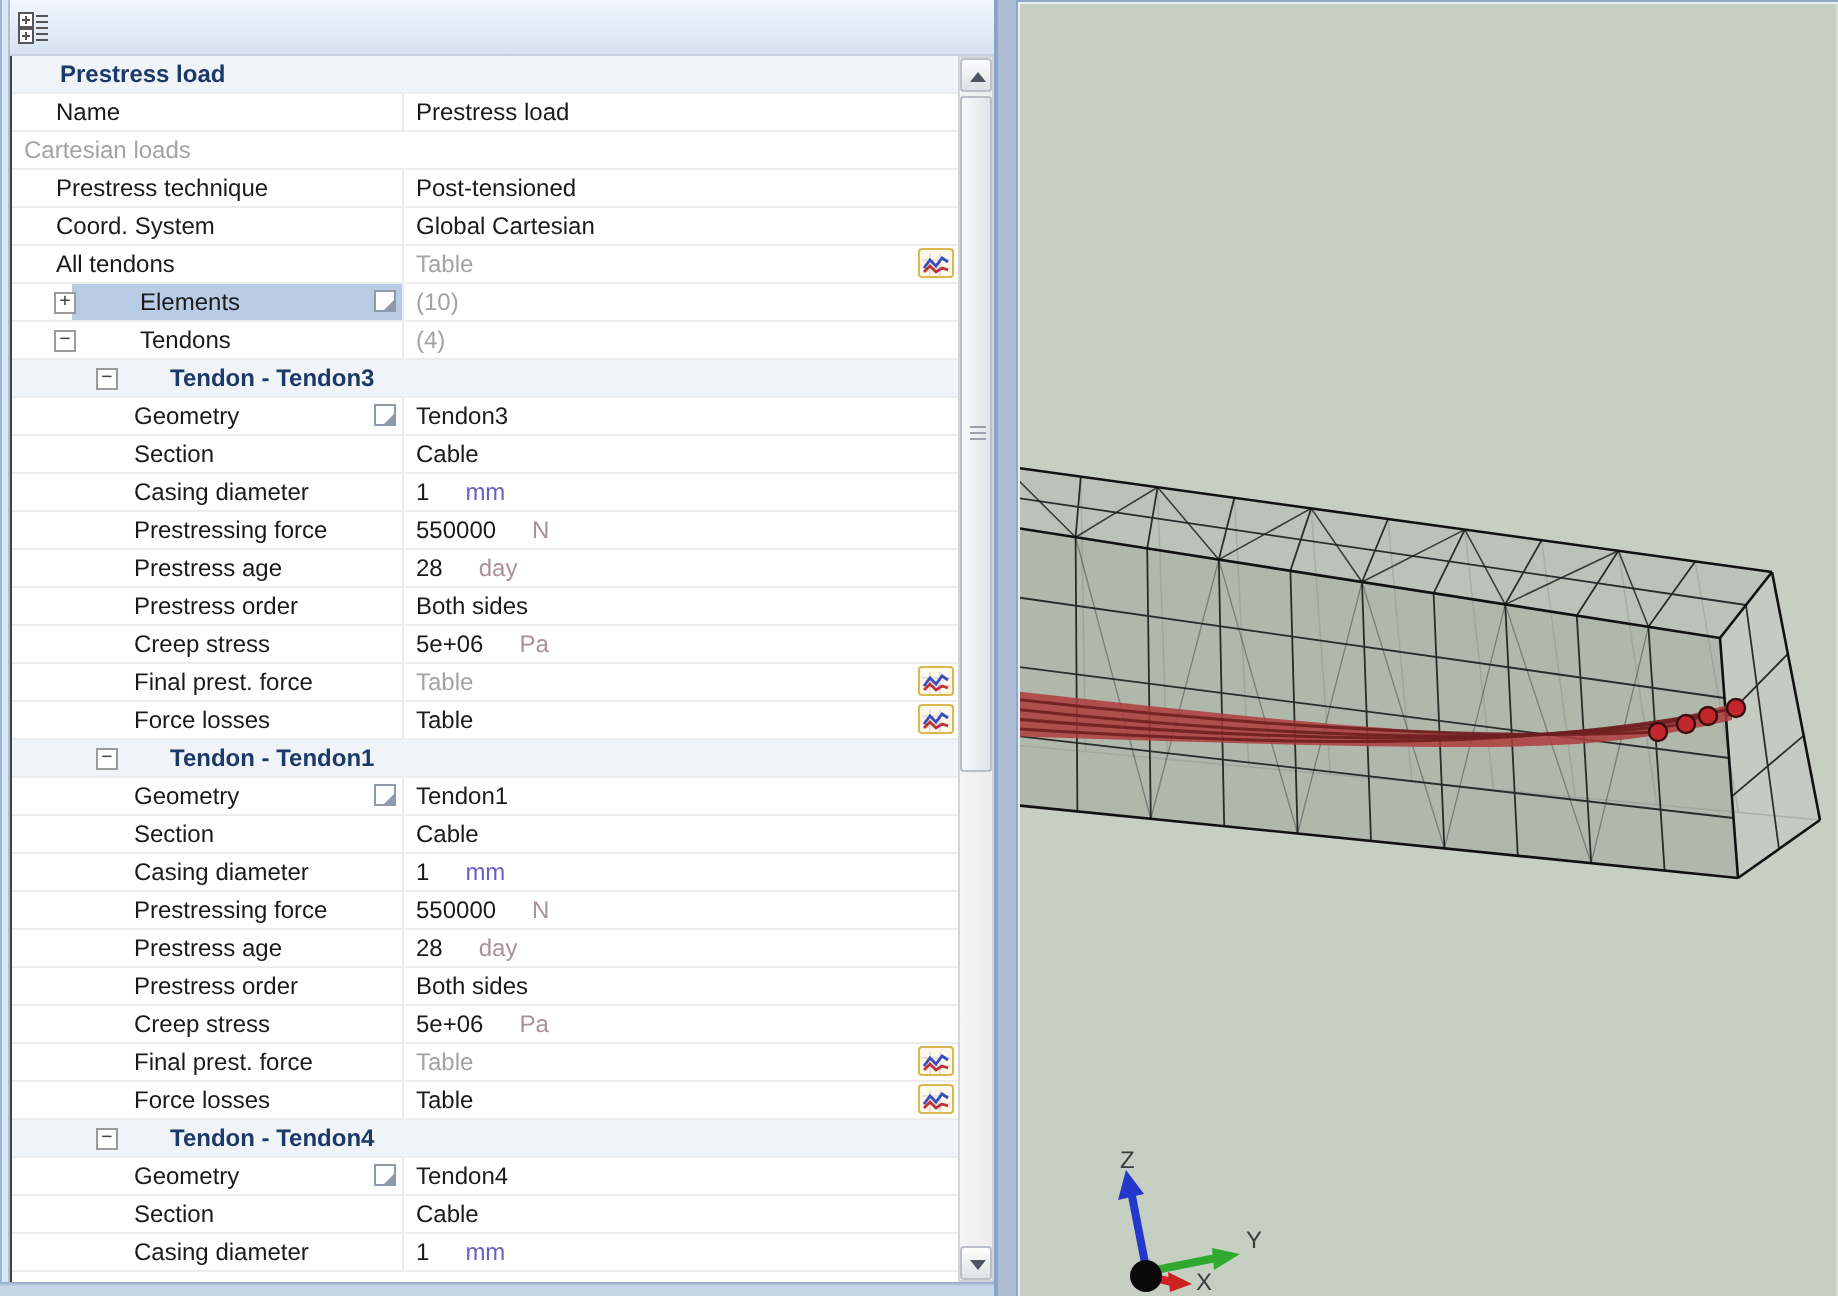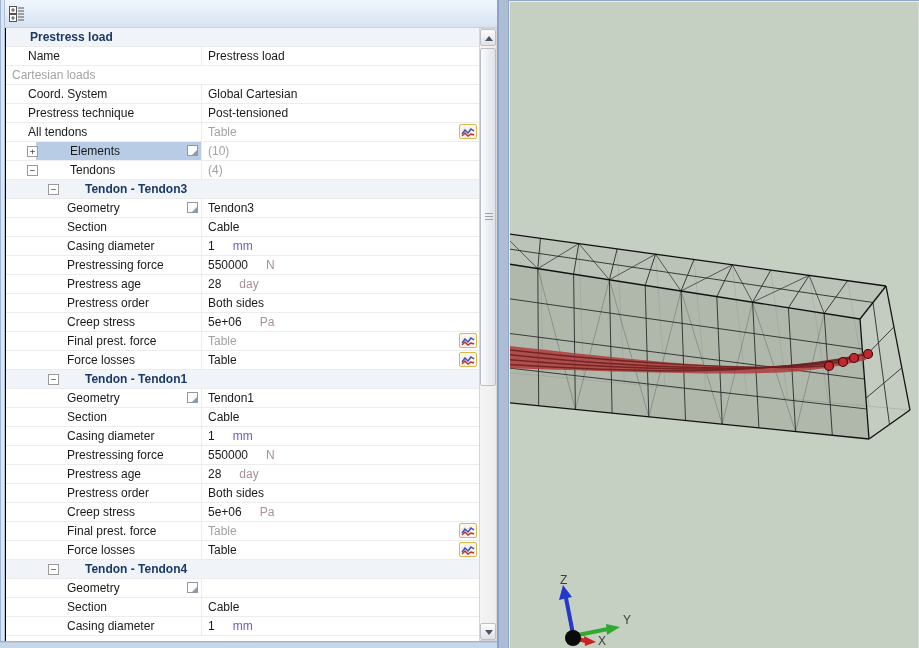--- a/index.html
+++ b/index.html
@@ -6,21 +6,21 @@
   body{
     width:919px;height:648px;position:relative;overflow:hidden;
     background:#aebdd6;
     font-family:"Liberation Sans","DejaVu Sans",sans-serif;
     font-size:12px;color:#1a1a1a;
     -webkit-font-smoothing:antialiased;
   }
   
   .left-panel{
     position:absolute;left:0;top:0;width:499px;height:648px;
-    background:#000000;border-right:2px solid #8aa4c8;box-sizing:border-box;
+    background:#404040;border-right:2px solid #8aa4c8;box-sizing:border-box;
   }
   .left-strip{position:absolute;left:0;top:0;bottom:0;width:5px;
     background:#d9e6f4;border-right:1px solid #b3c0d0;border-left:1px solid #9db4d4;box-sizing:border-box;z-index:5;}
   .panel-toolbar{
     position:absolute;left:0;top:0;right:0;height:27px;
     background:linear-gradient(#f0f6fd,#d7e3f2);
     border-bottom:1px solid #c4d2e3;z-index:4;
   }
   .tree-icon{position:absolute;left:8px;top:5px;width:18px;height:18px;cursor:pointer;}
   .panel-body{
@@ -142,32 +142,32 @@
             <span class="v-part">Prestress load</span>
           </div>
         </div>
         <div class="row prop-row">
           <div class="value-cell">
             <span class="v-part v-gray">Cartesian loads</span>
           </div>
         </div>
         <div class="row prop-row">
           <div class="label-cell ind1">
+            <span class="lab">Prestress technique</span>
+          </div>
+          <div class="value-cell">
+            <span class="v-part">Post-tensioned</span>
+          </div>
+        </div>
+        <div class="row prop-row">
+          <div class="label-cell ind1">
             <span class="lab">Coord. System</span>
           </div>
           <div class="value-cell">
             <span class="v-part">Global Cartesian</span>
-          </div>
-        </div>
-        <div class="row prop-row">
-          <div class="label-cell ind1">
-            <span class="lab">Prestress technique</span>
-          </div>
-          <div class="value-cell">
-            <span class="v-part">Post-tensioned</span>
           </div>
         </div>
         <div class="row prop-row">
           <div class="label-cell ind1">
             <span class="lab">All tendons</span>
           </div>
           <div class="value-cell">
             <span class="v-part v-gray">Table</span>
             <button class="chart-btn">
               <svg width="14" height="11" viewBox="0 0 14 11">
@@ -414,20 +414,23 @@
           </div>
         </div>
         <div class="row section-row sec-ind1">
           <span class="expand-box pos2">−</span>
           <span class="section-title">Tendon - Tendon4</span>
         </div>
         <div class="row prop-row">
           <div class="label-cell ind2">
             <span class="lab">Geometry</span>
             <span class="note-icon"></span>
+          </div>
+          <div class="value-cell">
+            <span class="v-part">Tendon4</span>
           </div>
         </div>
         <div class="row prop-row">
           <div class="label-cell ind2">
             <span class="lab">Section</span>
           </div>
           <div class="value-cell">
             <span class="v-part">Cable</span>
           </div>
         </div>

